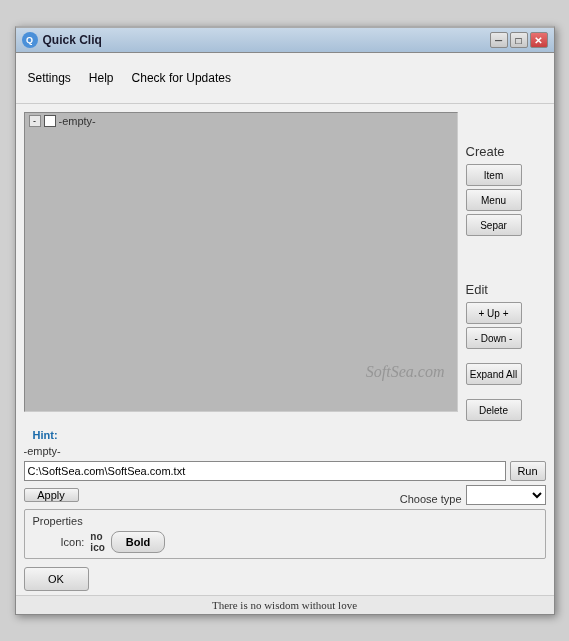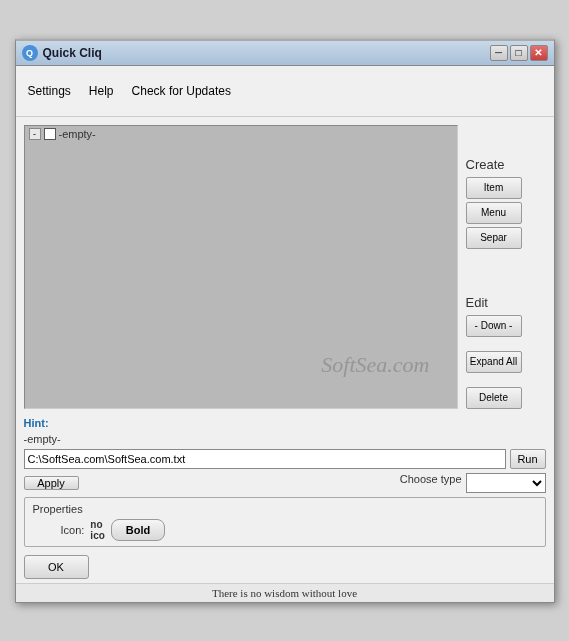--- a/index.html
+++ b/index.html
@@ -131,22 +131,22 @@
       border: 1px solid #555;
       background: white;
     }
     .tree-label {
       color: #333;
       font-size: 11px;
     }
     .watermark {
       position: absolute;
       bottom: 30px;
-      right: 27px;
-      font-size: 22px;
+      right: 12px;
+      font-size: 16px;
       color: rgba(100,100,100,0.4);
       font-style: italic;
       font-family: 'Times New Roman', serif;
     }
     .right-panel {
       width: 80px;
       display: flex;
       flex-direction: column;
       gap: 4px;
     }
@@ -178,20 +178,21 @@
     .bottom-section {
       padding: 0 8px 4px 8px;
       display: flex;
       flex-direction: column;
       gap: 4px;
     }
     .hint-label {
       color: #1a6aaa;
       font-weight: bold;
       font-size: 11px;
+      margin-left: 9px;
     }
     .hint-value {
       font-size: 11px;
       color: #333;
     }
     .file-row {
       display: flex;
       gap: 4px;
       align-items: center;
     }
@@ -222,21 +223,21 @@
       border: 1px solid #999;
       border-radius: 2px;
       cursor: pointer;
       font-size: 11px;
       display: flex;
       align-items: center;
       justify-content: center;
     }
     .choose-type-row {
       display: flex;
-      align-items: flex-start;
+      align-items: flex-end;
       gap: 4px;
       margin-left: auto;
     }
     .choose-type-label {
       font-size: 11px;
       color: #333;
     }
     .choose-select {
       width: 80px;
       height: 20px;
@@ -357,20 +358,21 @@
     <div class="right-panel">
       <div class="panel-group">
         <span class="group-label">Create</span>
         <div class="action-btn">Item</div>
         <div class="action-btn">Menu</div>
         <div class="action-btn">Separ</div>
       </div>
       <div class="spacer"></div>
       <div class="panel-group">
         <span class="group-label">Edit</span>
+        <div class="action-btn">+ Up +</div>
         <div class="action-btn">- Down -</div>
       </div>
       <div class="spacer"></div>
       <div class="panel-group">
         <div class="action-btn">Expand All</div>
       </div>
       <div class="spacer"></div>
       <div class="panel-group">
         <div class="action-btn">Delete</div>
       </div>

